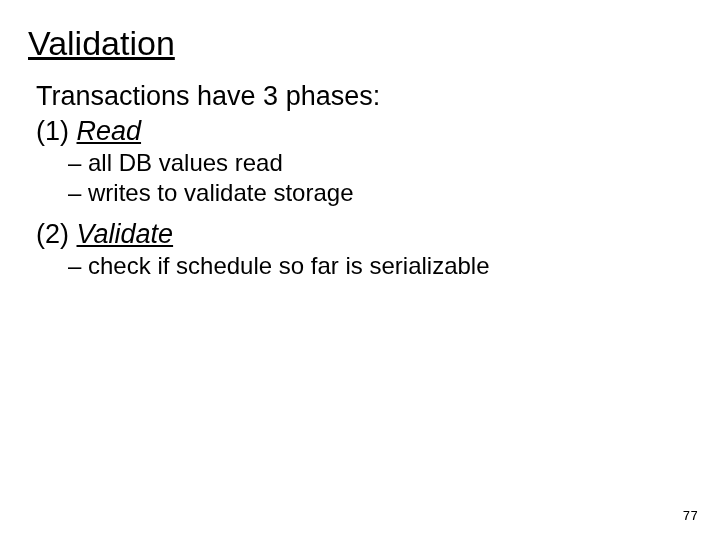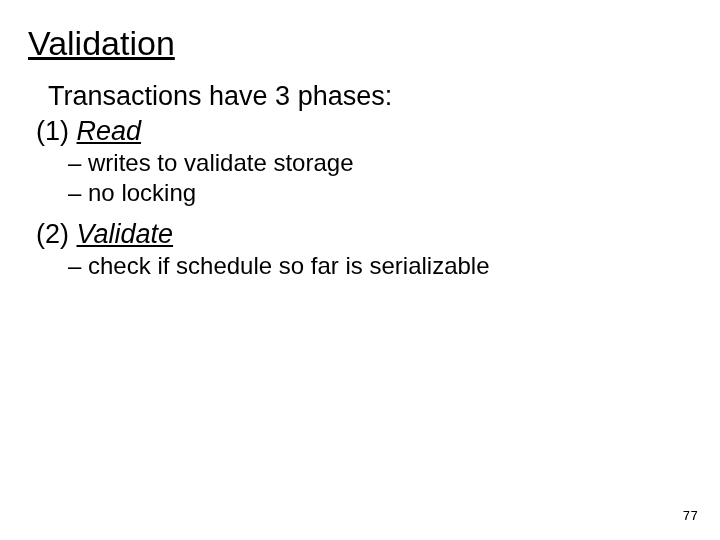--- a/index.html
+++ b/index.html
@@ -22,21 +22,21 @@
     font-size: 34px;
     text-decoration: underline;
     margin: 0 0 18px 0;
     font-weight: 400;
   }
   .body {
     margin-left: 8px;
   }
   .intro {
     font-size: 27px;
-    margin: 0 0 4px 12px;
+    margin: 0 0 4px 0;
   }
   .phase {
     font-size: 27px;
     margin: 0 0 2px 0;
   }
   .phase .num { text-decoration: none; }
   .phase .name { text-decoration: underline; font-style: italic; }
   .sub {
     margin: 2px 0 12px 32px;
     font-size: 24px;
@@ -60,22 +60,22 @@
   <h1 class="title">Validation</h1>
 
   <div class="body">
 
     <p class="intro">Transactions have 3 phases:</p>
 
     <p class="phase">
       <span class="num">(1) </span><span class="name">Read</span>
     </p>
     <div class="sub">
+      <div class="item">– all DB values read</div>
       <div class="item">– writes to validate storage</div>
-      <div class="item">– no locking</div>
     </div>
 
     <p class="phase">
       <span class="num">(2) </span><span class="name">Validate</span>
     </p>
     <div class="sub">
       <div class="item">– check if schedule so far is serializable</div>
     </div>
 
 

